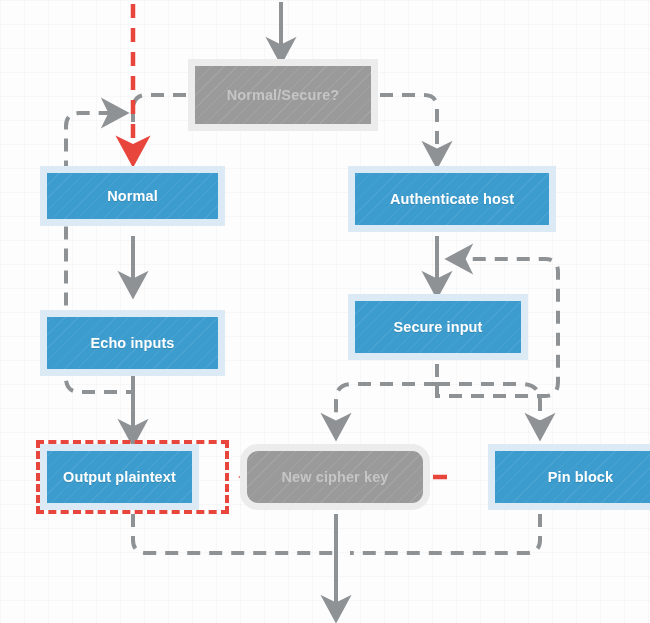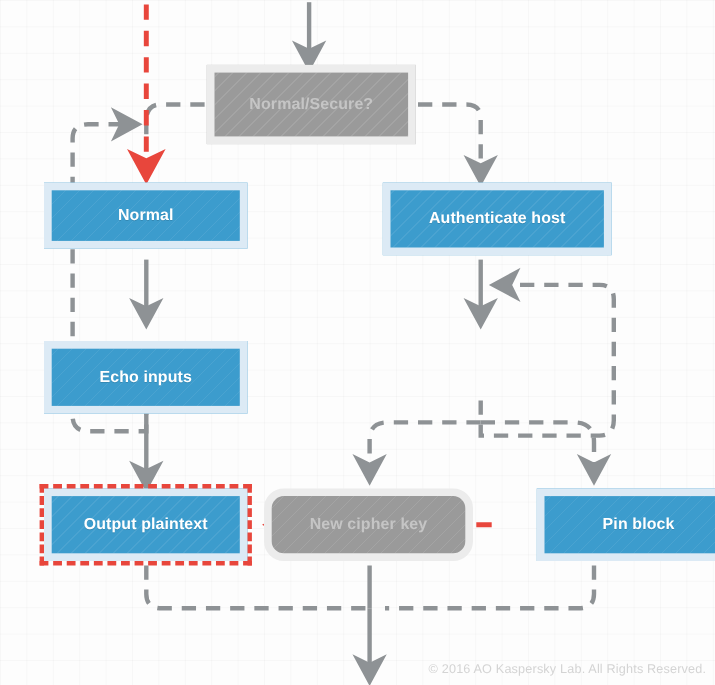--- a/index.html
+++ b/index.html
@@ -148,30 +148,32 @@
   </div>
 
   <div class="node node-blue" style="left:348px; top:166px; width:208px; height:66px;">
     <span class="node-label">Authenticate host</span>
   </div>
 
   <div class="node node-blue" style="left:40px; top:294px; width:185px; height:66px;margin-top:16px;">
     <span class="node-label">Echo inputs</span>
   </div>
 
+  <div class="node node-blue" style="left:348px; top:294px; width:180px; height:66px;">
+    <span class="node-label">Secure input</span>
+  </div>
 
-  <div class="node node-blue" style="left:40px; top:444px; width:185px; height:66px;">
+  <div class="node node-blue" style="left:40px; top:444px; width:159px; height:66px;">
     <span class="node-label">Output plaintext</span>
   </div>
 
   <div class="node node-gray" style="left:240px; top:444px; width:190px; height:66px;border-radius:18px;">
     <span class="node-label">New cipher key</span>
   </div>
 
   <div class="node node-blue" style="left:452px; top:444px; width:185px; height:66px;margin-left:36px;">
     <span class="node-label">Pin block</span>
   </div>
 
   <div class="highlight-box" style="left:36px; top:440px; width:193px; height:74px;"></div>
 
-  <div class="footer">© 2016 AO Kaspersky Lab. All Rights Reserved.</div>
 
 </div>
 
 </body></html>

